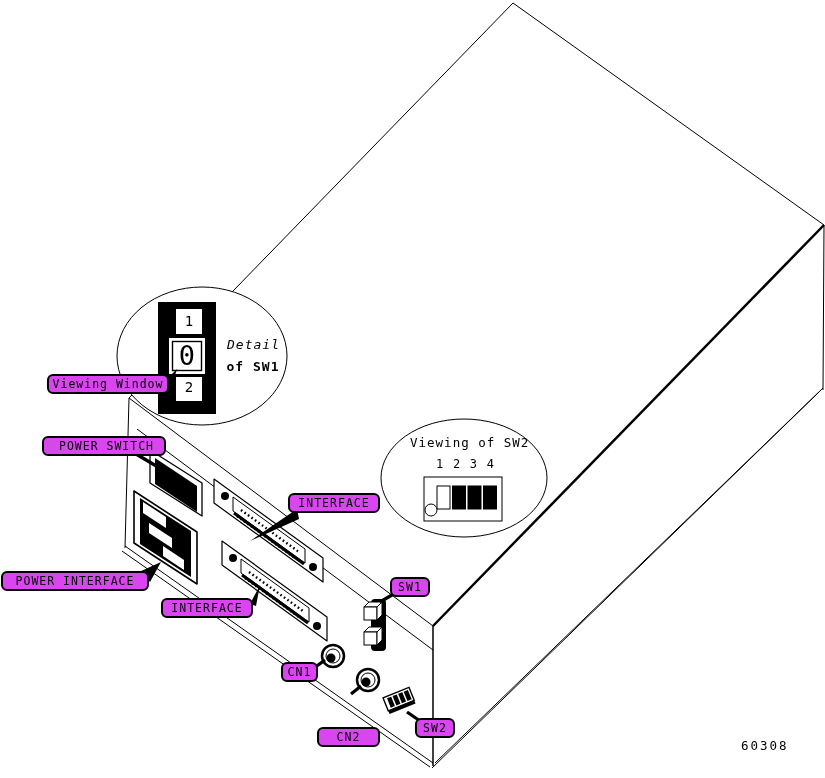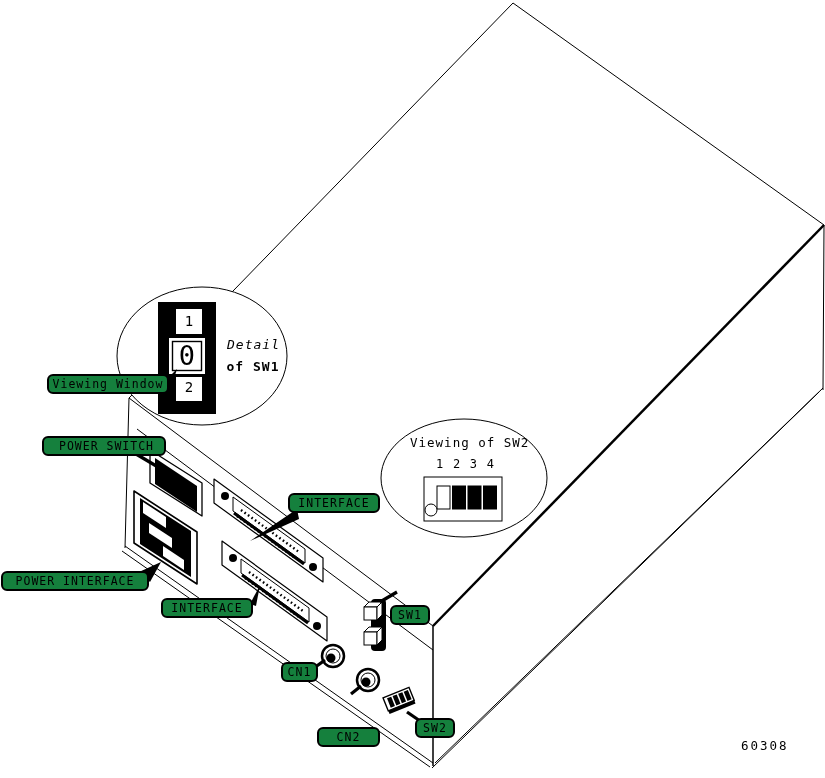--- a/index.html
+++ b/index.html
@@ -7,21 +7,21 @@
     position:relative;
     width:825px;height:778px;
     background:#ffffff;
     font-family:"DejaVu Sans Mono", monospace;
     color:#000;
     overflow:hidden;
   }
   #artwork{position:absolute;left:0;top:0;}
   .callout{
     position:absolute;
-    background:#15803d;
+    background:#d946ef;
     border:2px solid #000;
     border-radius:6px;
     font-size:11.5px;
     letter-spacing:1px;
     line-height:14px;
     padding:1px 3px;
     text-align:center;
     white-space:nowrap;
     box-sizing:border-box;
   }
@@ -177,21 +177,21 @@
   <div class="callout" style="left:47px;top:374px;width:122px;">Viewing Window</div>
 
   <div class="callout" style="left:42px;top:436px;width:124px;padding-left:8px;">POWER SWITCH</div>
 
   <div class="callout" style="left:1px;top:571px;width:148px;">POWER INTERFACE</div>
 
   <div class="callout" style="left:288px;top:493px;width:92px;">INTERFACE</div>
 
   <div class="callout" style="left:161px;top:598px;width:92px;">INTERFACE</div>
 
-  <div class="callout" style="left:390px;top:577px;width:40px;margin-top:28px;">SW1</div>
+  <div class="callout" style="left:390px;top:577px;width:40px;">SW1</div>
 
   <div class="callout" style="left:281px;top:662px;width:37px;">CN1</div>
 
   <div class="callout" style="left:317px;top:682px;width:63px;margin-top:45px;">CN2</div>
 
   <div class="callout" style="left:415px;top:718px;width:40px;">SW2</div>
 
   <div class="dtext" style="left:227px;top:337px;width:52px;font-style:italic;">Detail</div>
   <div class="dtext" style="left:222px;top:359px;width:62px;font-weight:bold;">of SW1</div>
   <div class="digit" style="left:176px;top:313px;width:26px;">1</div>

